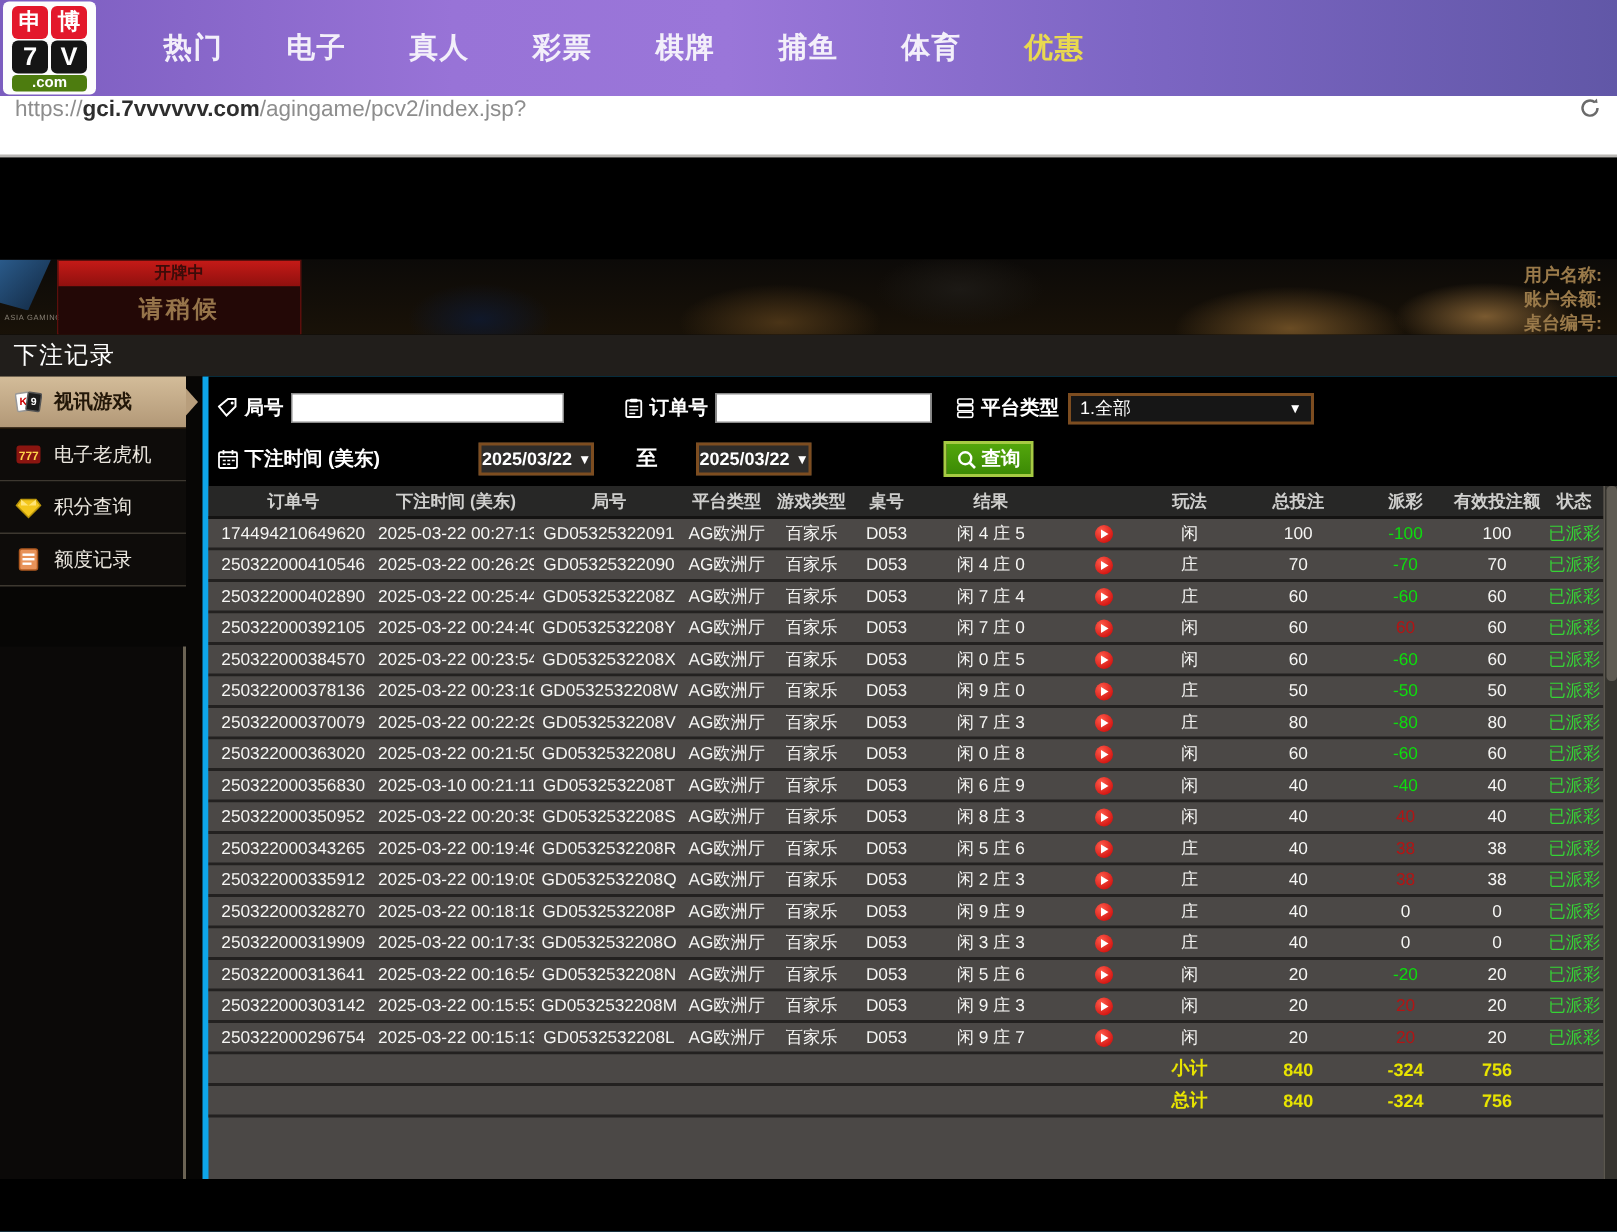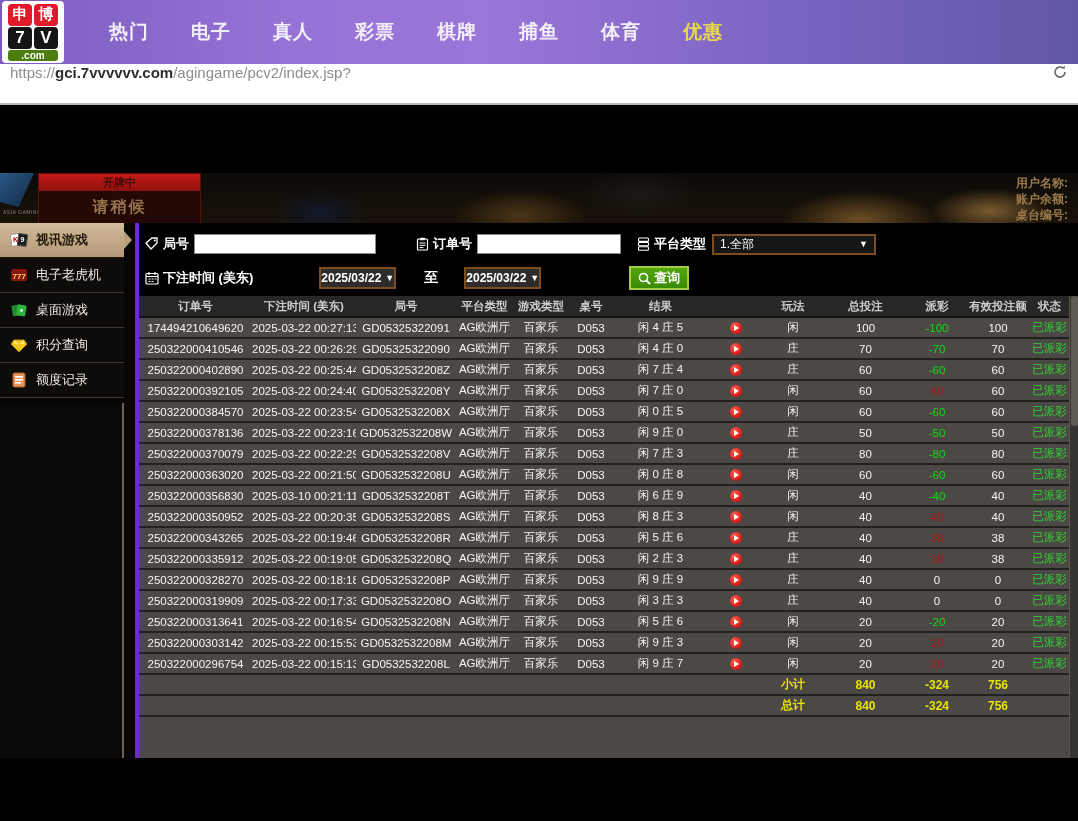--- a/index.html
+++ b/index.html
@@ -60,21 +60,21 @@
   .main { display:flex; height:535px; background:#070605; }
   .sidebar { width:135px; flex:0 0 135px; position:relative; }
   .side-item { position:relative; width:124px; height:35px; background:#0e0c0a; border-bottom:1px solid #3d3830;
                display:flex; align-items:center; gap:8px; padding-left:10px; color:#ece8e0; font-size:13px; cursor:pointer; }
   .side-item.active { background:linear-gradient(180deg,#d3bc99,#b29877); color:#231708; font-weight:bold; border-bottom:1px solid #231708; }
   .side-item.active::after { content:""; position:absolute; right:-8px; top:50%; transform:translateY(-50%);
                border-left:8px solid #b89e7c; border-top:9px solid transparent; border-bottom:9px solid transparent; }
   .side-icon { width:18px; height:18px; flex:0 0 18px; display:flex; align-items:center; justify-content:center; }
   .side-rest { position:absolute; left:0; top:180px; bottom:0; width:124px; background:#0b0908; border-right:2px solid #6b6354; }
 
-  .content { flex:1; padding-left:4px; background:#6d28d9; display:flex; flex-direction:column; }
+  .content { flex:1; padding-left:4px; background:#0ea5e9; display:flex; flex-direction:column; }
 
   
   .filters { height:73px; padding:6px 0 0 6px; background:#000; color:#fff; }
   .f-row { display:flex; align-items:center; height:30px; }
   .f-label { font-weight:bold; font-size:13px; display:flex; align-items:center; gap:4px; white-space:nowrap; }
   .f-input { height:20px; background:#fff; border:1px solid #8a8a8a; margin-left:5px; font-size:12px; padding:0 4px; color:#222; }
   .f-select { height:21px; background:#161616; border:2px solid #7d4d20; color:#fff; font-size:12px;
               display:flex; align-items:center; justify-content:space-between; padding:0 6px; cursor:pointer; }
   .caret { font-size:9px; color:#fff; }
   .date-btn { width:77px; height:22px; background:#2e2c2a; border:2px solid #7d4d20; color:#fff; font-weight:bold;
@@ -157,20 +157,23 @@
       <div class="status-top">开牌中</div>
       <div class="status-bottom">请稍候</div>
     </div>
     <div class="user-info">
       <div>用户名称:</div>
       <div>账户余额:</div>
       <div>桌台编号:</div>
     </div>
   </div>
 
+  <div class="ptitle">
+    <span>下注记录</span>
+  </div>
 
   <div class="main">
 
     <div class="sidebar">
       <div class="side-item active">
         <span class="side-icon">
           <svg width="18" height="18" viewBox="0 0 18 18">
               <rect x="1" y="3" width="9" height="12" rx="1" fill="#fff" stroke="#999" transform="rotate(-8 5 9)"></rect>
               <text x="3" y="11" font-size="7" fill="#c00" font-weight="bold">K</text>
               <rect x="8" y="3" width="9" height="12" rx="1" fill="#1c1c1c" stroke="#555" transform="rotate(8 13 9)"></rect>
@@ -180,30 +183,20 @@
         <span>视讯游戏</span>
       </div>
       <div class="side-item">
         <span class="side-icon">
           <svg width="18" height="18" viewBox="0 0 18 18">
               <rect x="1" y="3" width="16" height="12" rx="2" fill="#8a1510"></rect>
               <text x="2.5" y="12.5" font-size="8" fill="#ffd54a" font-weight="bold">777</text>
             </svg>
         </span>
         <span>电子老虎机</span>
-      </div>
-      <div class="side-item">
-        <span class="side-icon">
-          <svg width="18" height="18" viewBox="0 0 18 18">
-              <rect x="2" y="4" width="9" height="11" rx="1.5" fill="#1d8a2c" transform="rotate(-10 6 9)"></rect>
-              <rect x="7" y="4" width="9" height="11" rx="1.5" fill="#2db53f" transform="rotate(10 12 9)"></rect>
-              <circle cx="11.5" cy="9.5" r="1.3" fill="#fff"></circle>
-            </svg>
-        </span>
-        <span>桌面游戏</span>
       </div>
       <div class="side-item">
         <span class="side-icon">
           <svg width="18" height="18" viewBox="0 0 18 18">
               <path d="M4 4h10l3 4-8 8-8-8z" fill="#f4c71d" stroke="#b8940a"></path>
               <path d="M4 4l5 4-5 0zM14 4l-5 4 5 0z" fill="#ffe477"></path>
             </svg>
         </span>
         <span>积分查询</span>
       </div>

